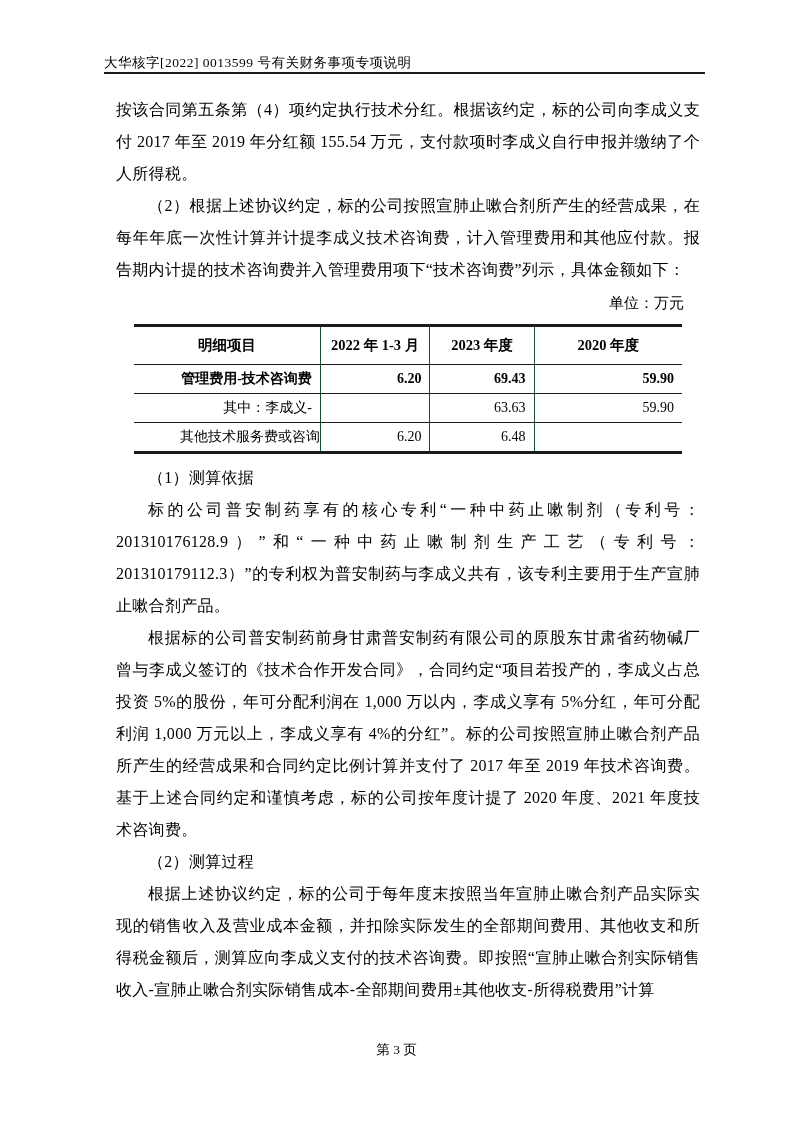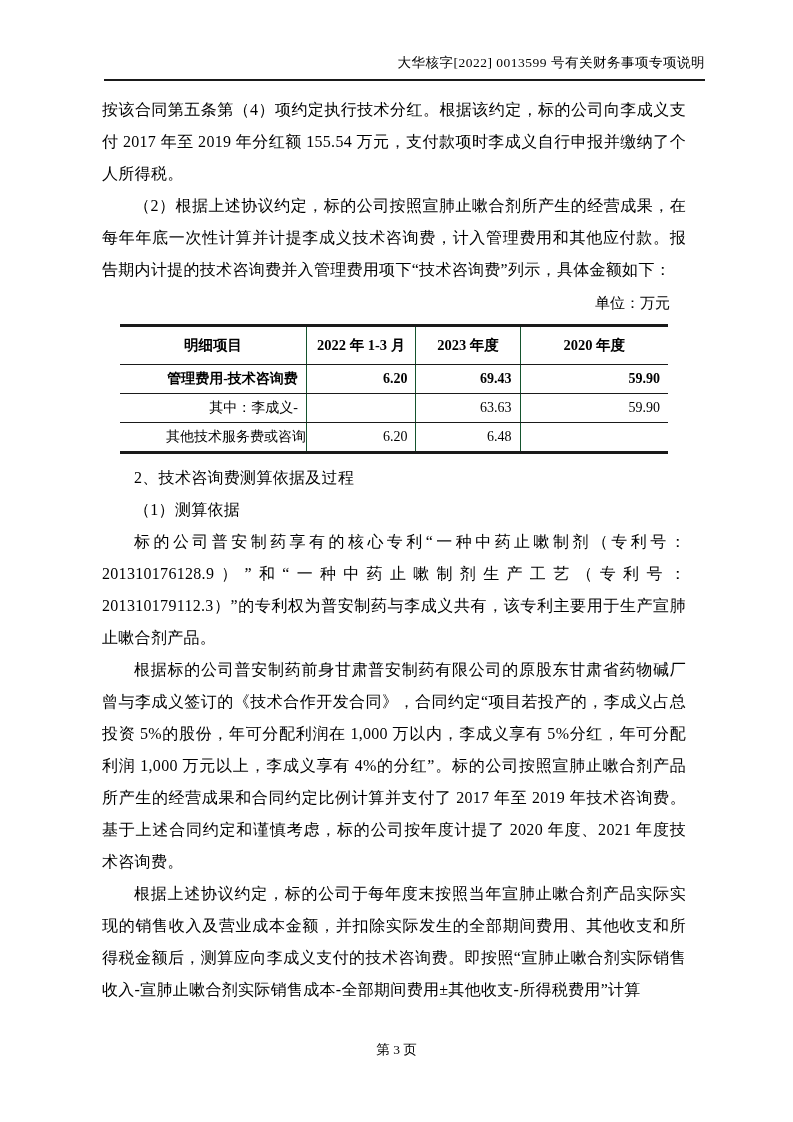--- a/index.html
+++ b/index.html
@@ -11,29 +11,27 @@
   }
   .page {
     position: relative;
     width: 793px; height: 1122px;
     background: #fff;
     overflow: hidden;
   }
   .doc-header {
     position: absolute;
     top: 54px; left: 104px; right: 88px;
-    text-align: right;
     font-size: 13.5px;
     letter-spacing: 0.5px;
-    padding-bottom: 7px;
     border-bottom: 2px solid #1a1a1a;
   }
   .content {
     position: absolute;
-    top: 94px; left: 102px;
+    top: 94px; left: 116px;
     width: 584px;
   }
   .para {
     font-size: 16px;
     line-height: 32px;
     text-align: justify;
     letter-spacing: 0.3px;
   }
   .indent { text-indent: 32px; }
   .unit-line {
@@ -127,28 +125,28 @@
         </tr>
         <tr class="row-sub2">
           <td class="cell-label">其他技术服务费或咨询费</td>
           <td class="cell-num">6.20</td>
           <td class="cell-num">6.48</td>
           <td class="cell-num"></td>
         </tr>
       </tbody>
     </table>
 
-    <p class="para indent">2、技术咨询费测算依据及过程</p>
 
     <p class="para indent">（1）测算依据</p>
 
     <p class="para indent">标的公司普安制药享有的核心专利“一种中药止嗽制剂（专利号：201310176128.9）”和“一种中药止嗽制剂生产工艺（专利号：201310179112.3）”的专利权为普安制药与李成义共有，该专利主要用于生产宣肺止嗽合剂产品。</p>
 
     <p class="para indent">根据标的公司普安制药前身甘肃普安制药有限公司的原股东甘肃省药物碱厂曾与李成义签订的《技术合作开发合同》，合同约定“项目若投产的，李成义占总投资 5%的股份，年可分配利润在 1,000 万以内，李成义享有 5%分红，年可分配利润 1,000 万元以上，李成义享有 4%的分红”。标的公司按照宣肺止嗽合剂产品所产生的经营成果和合同约定比例计算并支付了 2017 年至 2019 年技术咨询费。基于上述合同约定和谨慎考虑，标的公司按年度计提了 2020 年度、2021 年度技术咨询费。</p>
 
+    <p class="para indent">（2）测算过程</p>
 
     <p class="para indent">根据上述协议约定，标的公司于每年度末按照当年宣肺止嗽合剂产品实际实现的销售收入及营业成本金额，并扣除实际发生的全部期间费用、其他收支和所得税金额后，测算应向李成义支付的技术咨询费。即按照“宣肺止嗽合剂实际销售收入-宣肺止嗽合剂实际销售成本-全部期间费用±其他收支-所得税费用”计算</p>
 
   </div>
 
   <div class="doc-footer">
     <span>第 3 页</span>
   </div>
 
 </div>

